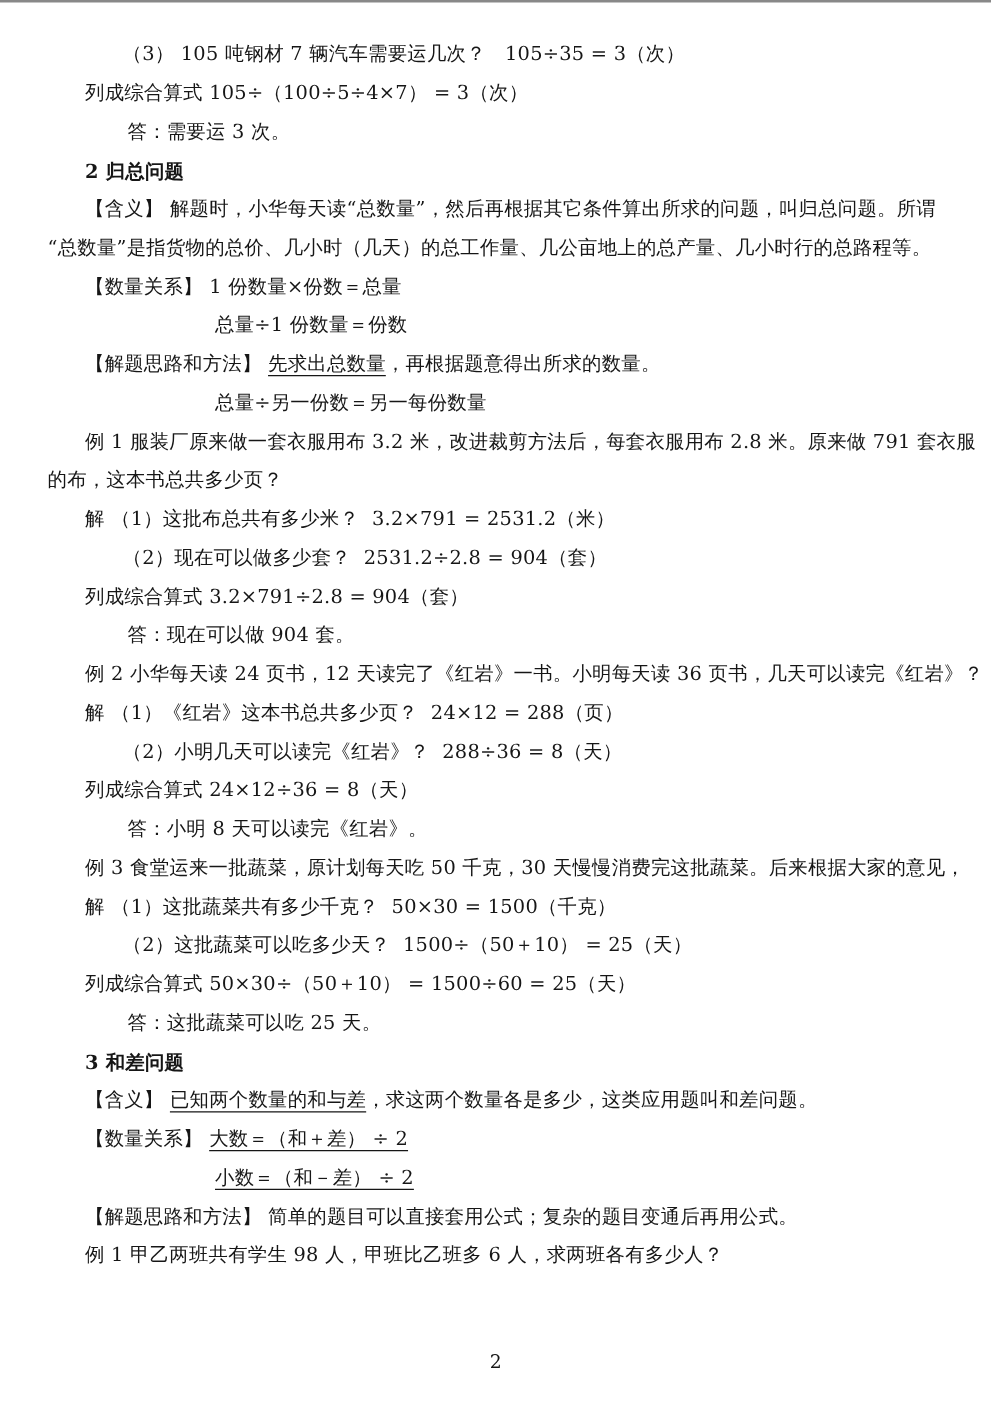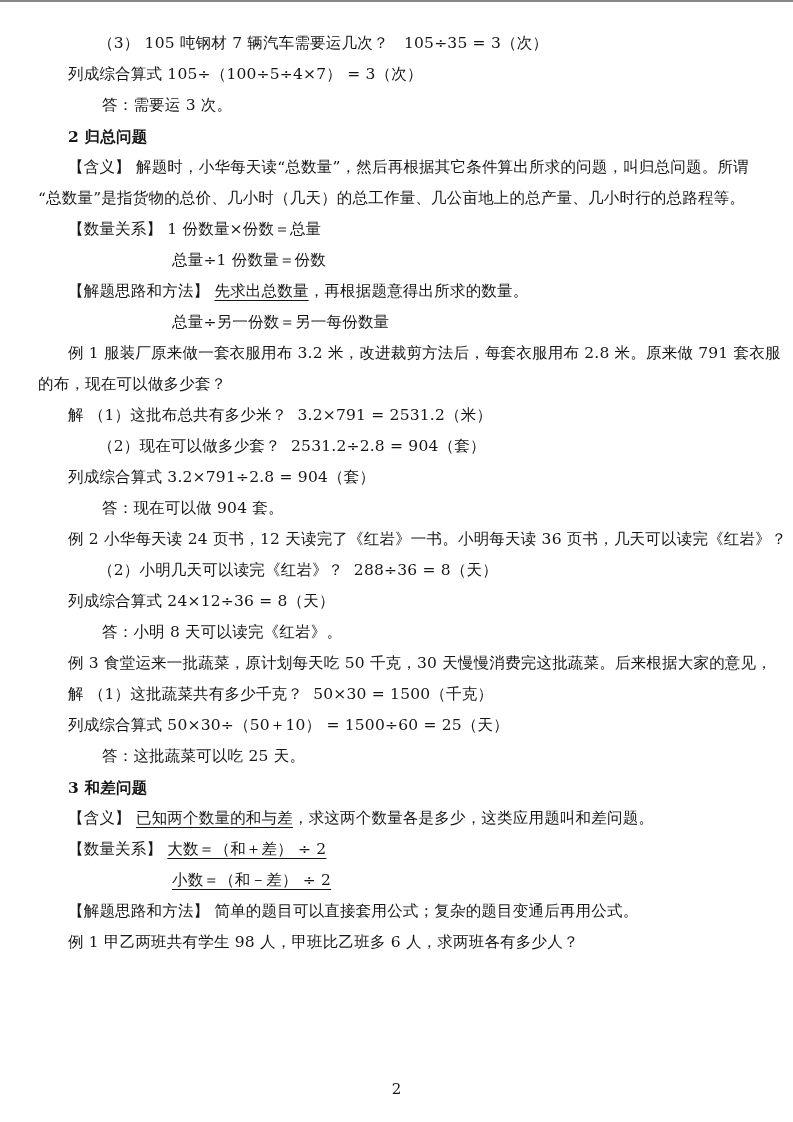--- a/index.html
+++ b/index.html
@@ -52,31 +52,33 @@
       <div class="line indent-para"><span class="">列成综合算式 105÷（100÷5÷4×7） = 3（次）</span></div>
       <div class="line indent-ans"><span class="">答：需要运 3 次。</span></div>
       <div class="line indent-para bold"><span class="">2 归总问题</span></div>
       <div class="line indent-para"><span class="">【含义】 解题时，小华每天读“总数量”，然后再根据其它条件算出所求的问题，叫归总问题。所谓</span></div>
       <div class="line indent-flush"><span class="">“总数量”是指货物的总价、几小时（几天）的总工作量、几公亩地上的总产量、几小时行的总路程等。</span></div>
       <div class="line indent-para"><span class="">【数量关系】 1 份数量×份数＝总量</span></div>
       <div class="line indent-formula"><span class="">总量÷1 份数量＝份数</span></div>
       <div class="line indent-para"><span class="">【解题思路和方法】 </span><span class="useg">先求出总数量</span><span class="">，再根据题意得出所求的数量。</span></div>
       <div class="line indent-formula"><span class="">总量÷另一份数＝另一每份数量</span></div>
       <div class="line indent-para"><span class="">例 1 服装厂原来做一套衣服用布 3.2 米，改进裁剪方法后，每套衣服用布 2.8 米。原来做 791 套衣服</span></div>
-      <div class="line indent-flush"><span class="">的布，现在可以做多少套？</span></div>
+      <div class="line indent-flush"><span class="">的布，这本书总共多少页？</span></div>
       <div class="line indent-para"><span class="">解 （1）这批布总共有多少米？  3.2×791 = 2531.2（米）</span></div>
       <div class="line indent-sub"><span class="">（2）现在可以做多少套？  2531.2÷2.8 = 904（套）</span></div>
       <div class="line indent-para"><span class="">列成综合算式 3.2×791÷2.8 = 904（套）</span></div>
       <div class="line indent-ans"><span class="">答：现在可以做 904 套。</span></div>
       <div class="line indent-para"><span class="">例 2 小华每天读 24 页书，12 天读完了《红岩》一书。小明每天读 36 页书，几天可以读完《红岩》？</span></div>
+      <div class="line indent-para"><span class="">解 （1）《红岩》这本书总共多少页？  24×12 = 288（页）</span></div>
       <div class="line indent-sub"><span class="">（2）小明几天可以读完《红岩》？  288÷36 = 8（天）</span></div>
       <div class="line indent-para"><span class="">列成综合算式 24×12÷36 = 8（天）</span></div>
       <div class="line indent-ans"><span class="">答：小明 8 天可以读完《红岩》。</span></div>
       <div class="line indent-para"><span class="">例 3 食堂运来一批蔬菜，原计划每天吃 50 千克，30 天慢慢消费完这批蔬菜。后来根据大家的意见，</span></div>
       <div class="line indent-para"><span class="">解 （1）这批蔬菜共有多少千克？  50×30 = 1500（千克）</span></div>
+      <div class="line indent-sub"><span class="">（2）这批蔬菜可以吃多少天？  1500÷（50＋10） = 25（天）</span></div>
       <div class="line indent-para"><span class="">列成综合算式 50×30÷（50＋10） = 1500÷60 = 25（天）</span></div>
       <div class="line indent-ans"><span class="">答：这批蔬菜可以吃 25 天。</span></div>
       <div class="line indent-para bold"><span class="">3 和差问题</span></div>
       <div class="line indent-para"><span class="">【含义】 </span><span class="useg">已知两个数量的和与差</span><span class="">，求这两个数量各是多少，这类应用题叫和差问题。</span></div>
       <div class="line indent-para"><span class="">【数量关系】 </span><span class="useg">大数＝（和＋差） ÷ 2</span></div>
       <div class="line indent-formula"><span class="useg">小数＝（和－差） ÷ 2</span></div>
       <div class="line indent-para"><span class="">【解题思路和方法】 简单的题目可以直接套用公式；复杂的题目变通后再用公式。</span></div>
       <div class="line indent-para"><span class="">例 1 甲乙两班共有学生 98 人，甲班比乙班多 6 人，求两班各有多少人？</span></div>
     </div>
   <div class="footer">2</div>

